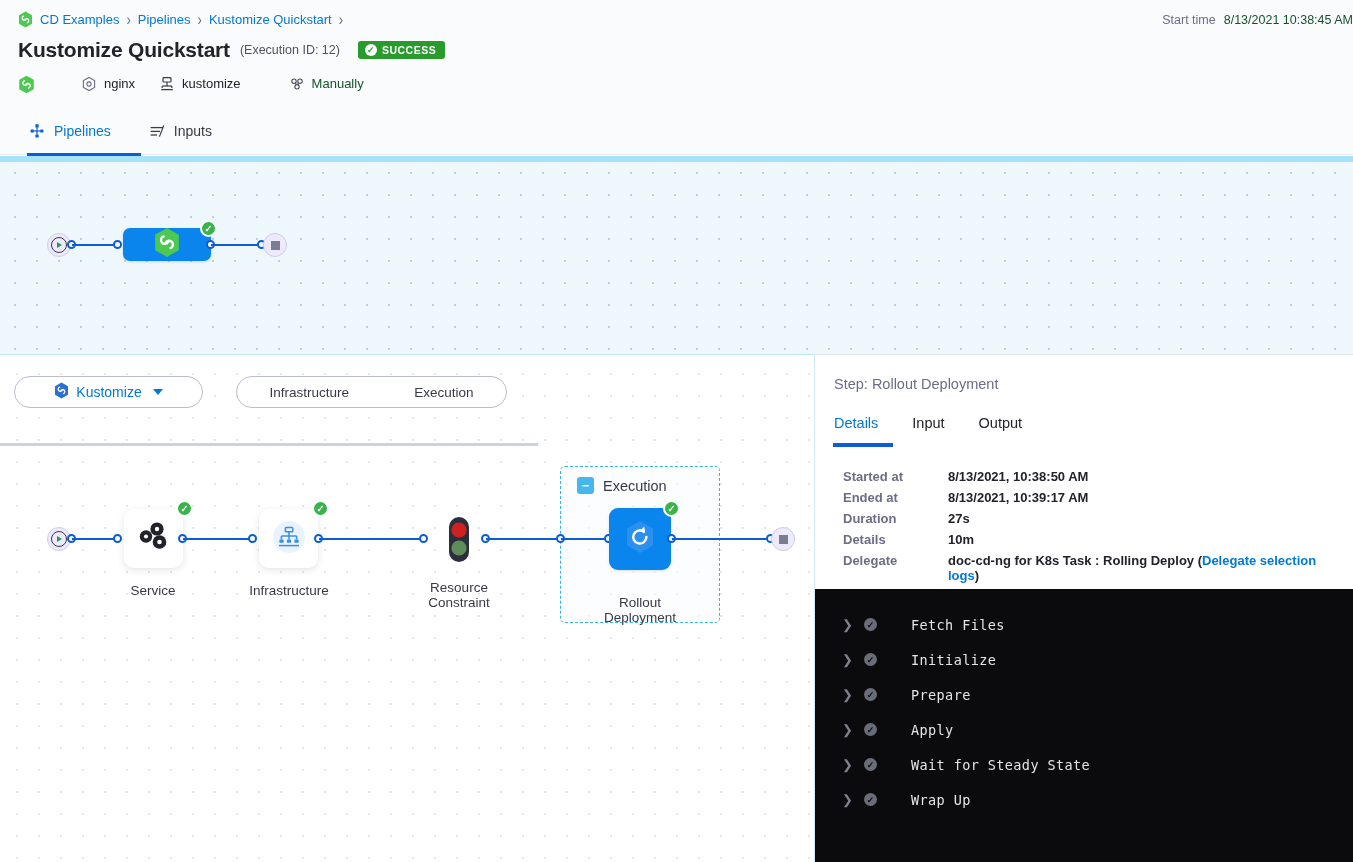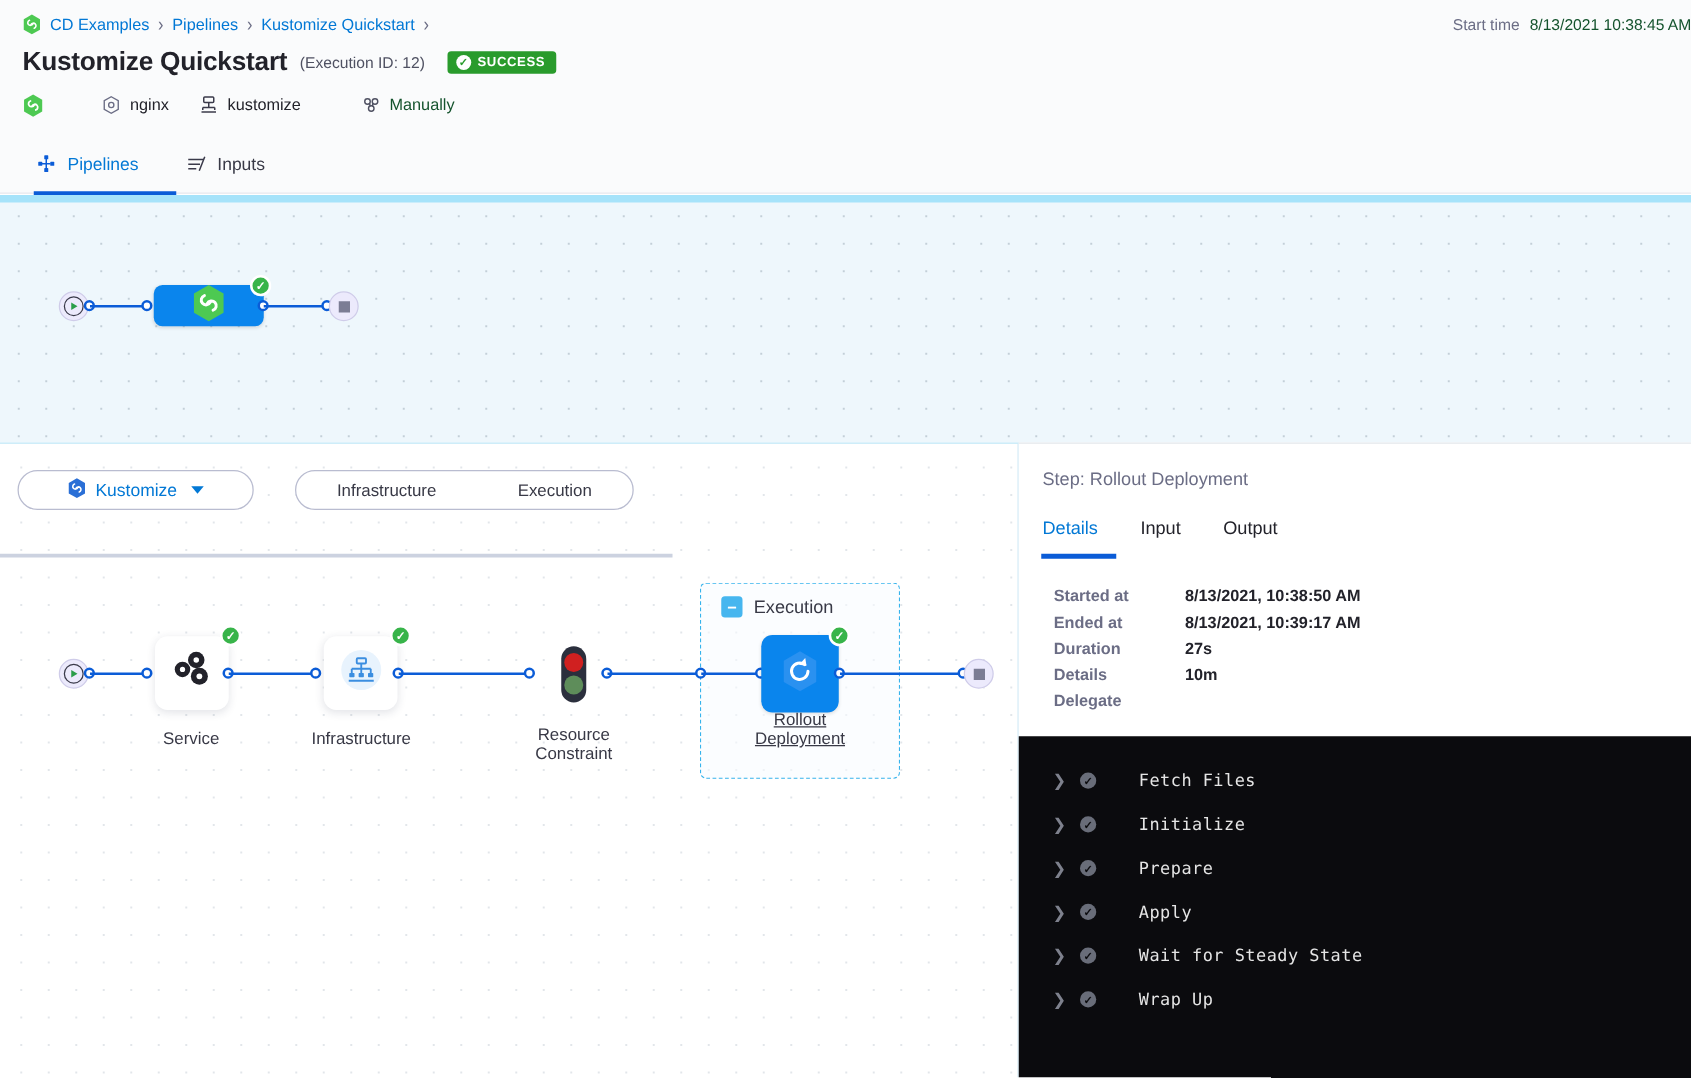--- a/index.html
+++ b/index.html
@@ -495,21 +495,21 @@
         <svg width="42" height="42" viewBox="0 0 42 42">
           <path d="M21 5 L34 12.5 L34 29.5 L21 37 L8 29.5 L8 12.5 Z" fill="#2a91f0"></path>
           <g stroke="#ffffff" stroke-width="2.4" fill="none" stroke-linecap="round">
             <path d="M27.4 21 a6.6 6.6 0 1 1 -2.6 -5.3"></path>
           </g>
           <path d="M25.2 10.4 L26.2 16.6 L20.2 15.8 Z" fill="#ffffff"></path>
         </svg>
       </span>
     </div>
     <div class="ok-badge" style="left:663px; top:145px;">✓</div>
-    <div class="node-label" style="left:580px; top:213px; width:120px;text-decoration:underline;">Rollout
+    <div class="node-label" style="left:580px; top:240px; width:120px;">Rollout
 Deployment</div>
 
     <div class="port" style="left:667px; top:179px;"></div>
     <div class="edge" style="left:672px; top:183px; width:98px;"></div>
     <div class="port" style="left:766px; top:179px;"></div>
 
     <div class="end-node" style="left:771px; top:172px;">
       <span class="sq"></span>
     </div>
   </div>
@@ -553,20 +553,21 @@
     <div class="kv-row">
       <span class="kv-key">Duration</span>
       <span class="kv-val">27s</span>
     </div>
     <div class="kv-row">
       <span class="kv-key">Details</span>
       <span class="kv-val">10m</span>
     </div>
     <div class="kv-row">
       <span class="kv-key">Delegate</span>
+      <span class="kv-val"><span>doc-cd-ng for K8s Task : Rolling Deploy (</span><a href="#">Delegate selection logs</a><span>)</span></span>
     </div>
   </div>
 
   <div class="logs">
     <div class="log-list">
       <div class="log-row">
         <span class="log-chev">❯</span>
         <span class="log-status">✓</span>
         <span class="log-name">Fetch Files</span>
       </div>

